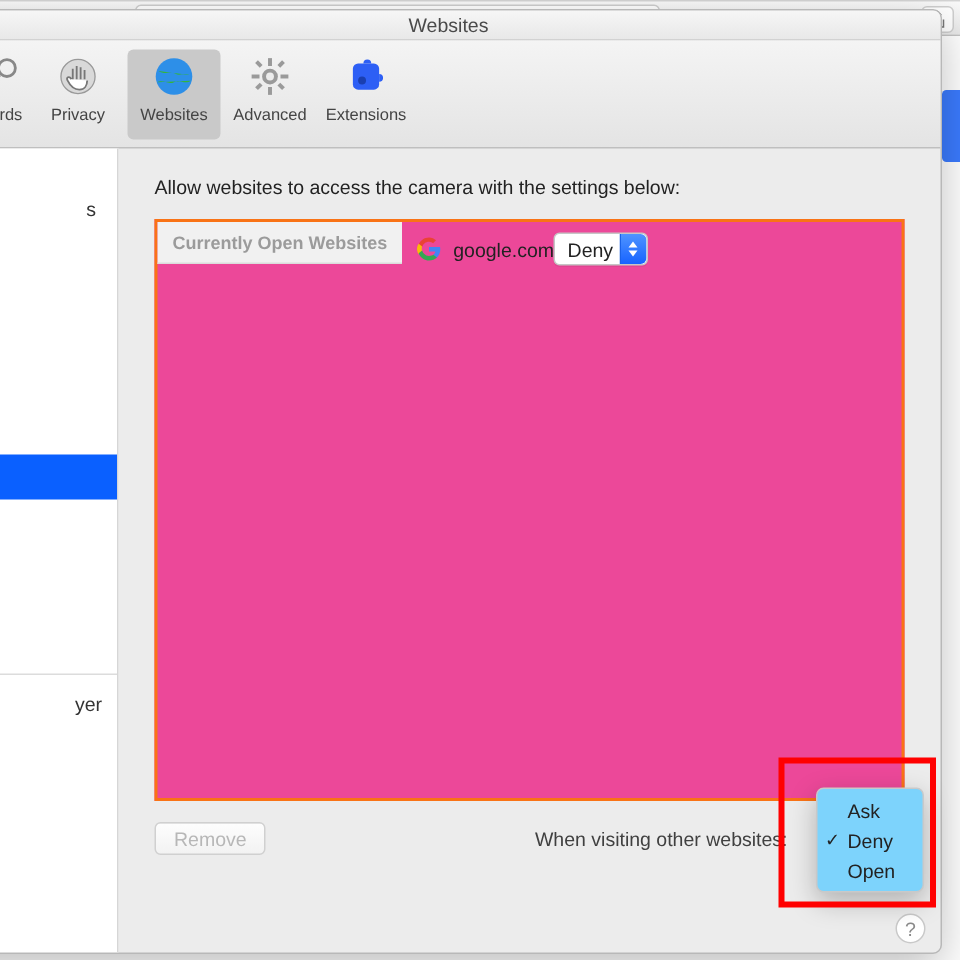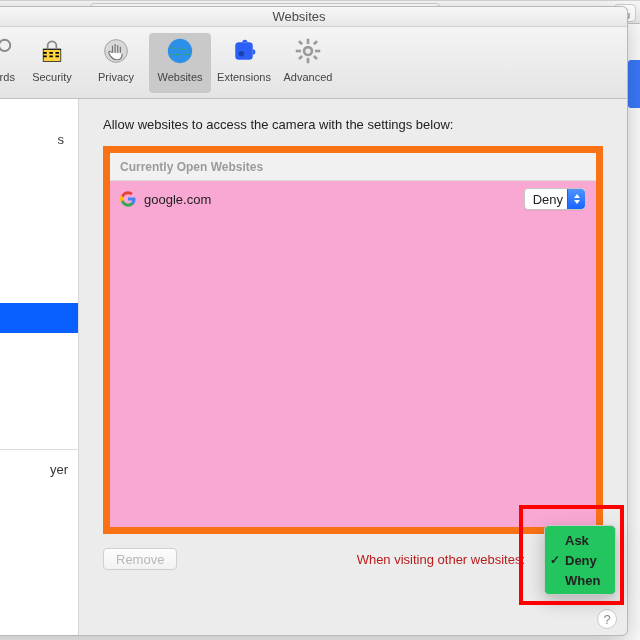--- a/index.html
+++ b/index.html
@@ -15,35 +15,35 @@
   .tool.selected { background: #c9c9c9; }
   .tool .lbl { text-align: center; line-height: 12px; }
   .icon-slot { width: 32px; height: 32px; display: flex; align-items: center; justify-content: center; }
   .content { position: absolute; top: 92px; left: 0; right: 0; bottom: 0; display: flex; }
   .sidebar { width: 108px; background: #fff; border-right: 1px solid #d6d6d6; display: flex; flex-direction: column; }
   .side-row { height: 28px; display: flex; align-items: center; padding-left: 6px; font-size: 13px; color: #333; border-bottom: 0; }
   .side-row.sel { background: #0a60ff; color: #fff; height: 30px; }
   .side-row.divider-above { border-top: 1px solid #dcdcdc; margin-top: 6px; padding-top: 6px; height: 34px; }
   .main { flex: 1; padding: 18px 24px 18px 24px; position: relative; }
   .main-heading { font-size: 13px; color: #222; margin-bottom: 14px; }
-  .list-frame { border: 7px solid #f97316; background: #f9a8d4; height: 388px; display: flex; flex-direction: column; }
+  .list-frame { border: 2px solid #f97316; background: #ec4899; height: 388px; display: flex; }
   .list-header { height: 28px; background: #f1f1f1; border-bottom: 1px solid #dcdcdc; display: flex; align-items: center; padding: 0 10px; font-size: 12px; font-weight: 600; color: #9b9b9b; }
   .list-row { height: 36px; display: flex; align-items: center; padding: 0 10px; font-size: 13px; color: #222; }
   .list-row .favicon { width: 16px; height: 16px; margin-right: 8px; }
   .list-row .site { flex: 1; }
   .mac-select { position: relative; height: 22px; border: 1px solid #c6c6c6; border-radius: 4px; background: #fff; font-size: 13px; display: inline-flex; align-items: center; padding: 0 22px 0 8px; color: #222; box-shadow: 0 1px 0 rgba(0,0,0,.05); }
   .mac-select .stepper { position: absolute; right: 0; top: 0; bottom: 0; width: 18px; background: linear-gradient(#4f94ff,#1763ff); border-left: 1px solid #1a62e8; border-radius: 0 4px 4px 0; display: flex; flex-direction: column; align-items: center; justify-content: center; }
   .mac-select .stepper::before, .mac-select .stepper::after { content:""; width:0;height:0;border-left:3px solid transparent;border-right:3px solid transparent; }
   .mac-select .stepper::before { border-bottom:4px solid #fff; margin-bottom:2px; }
   .mac-select .stepper::after { border-top:4px solid #fff; }
   .bottom-row { display: flex; align-items: center; margin-top: 14px; }
   .remove-btn { height: 22px; padding: 0 12px; border: 1px solid #d0d0d0; border-radius: 4px; background: linear-gradient(#fdfdfd,#f2f2f2); font-size: 13px; color: #b7b7b7; text-align: center; }
   .bottom-row .spacer { flex: 1; }
-  .other-label { font-size: 13px; color: #b91c1c; margin-right: 8px; }
-  .dropdown-menu { position: absolute; width: 72px; background: #22c55e; border: 1px solid #c9c9c9; border-radius: 5px; box-shadow: 0 6px 18px rgba(0,0,0,.25); padding: 4px 0; z-index: 50; font-weight: bold; }
+  .other-label { font-size: 13px; color: #404040; margin-right: 8px; }
+  .dropdown-menu { position: absolute; width: 72px; background: #7dd3fc; border: 1px solid #c9c9c9; border-radius: 5px; box-shadow: 0 6px 18px rgba(0,0,0,.25); padding: 4px 0; z-index: 50; }
   .dropdown-menu .mi { height: 20px; display: flex; align-items: center; padding: 0 10px 0 20px; font-size: 13px; color: #222; position: relative; }
   .dropdown-menu .mi.checked::before { content: "✓"; position: absolute; left: 5px; font-size: 12px; }
   .red-annot { position: absolute; border: 4px solid #ff0000; pointer-events: none; z-index: 60; }
   .help-dot { position: absolute; right: 10px; bottom: 6px; width: 20px; height: 20px; border: 1px solid #c9c9c9; border-radius: 50%; display: flex; align-items: center; justify-content: center; font-size: 13px; color: #8a8a8a; background: #fff; }
   .right-strip { position: absolute; right: 0; top: 60px; width: 12px; height: 48px; background: #3b7bff; border-radius: 3px 0 0 3px; }
   .tool-partial { width: 40px !important; }
 </style>
 </head>
 <body>
 <div class="canvas">
@@ -77,55 +77,34 @@
                 <circle cx="22" cy="10" r="6"></circle>
                 <path d="M17 15L5 27v0h4v-4h4v-4"></path>
               </g>
             </svg>
         </span>
         <span class="lbl" style="margin-left:-22px">Passwords</span>
       </div>
       <div class="tool">
         <span class="icon-slot">
           <svg width="28" height="28" viewBox="0 0 32 32">
-              <rect x="6" y="14" width="20" height="14" fill="#ffd23f" stroke="#333"></rect>
-              <path d="M6 14l20 0" stroke="#000"></path>
-              <path d="M6 18h20M6 22h20" stroke="#000" stroke-width="2" stroke-dasharray="4 3"></path>
-              <path d="M11 14v-4a5 5 0 0110 0v4" fill="none" stroke="#888" stroke-width="2"></path>
-            </svg>
-        </span>
-        <span class="lbl">Security</span>
-      </div>
-      <div class="tool">
-        <span class="icon-slot">
-          <svg width="28" height="28" viewBox="0 0 32 32">
               <circle cx="16" cy="16" r="13" fill="#d9d9d9" stroke="#999"></circle>
               <path d="M12 10v8M15 8v10M18 9v9M21 11v7M11 18c-2-3-4-1-3 1 2 4 5 7 9 7 4 0 6-3 6-7" fill="#fff" stroke="#777" stroke-width="1.4"></path>
             </svg>
         </span>
         <span class="lbl">Privacy</span>
       </div>
       <div class="tool selected">
         <span class="icon-slot">
           <svg width="30" height="30" viewBox="0 0 32 32">
               <circle cx="16" cy="16" r="13" fill="#2d8fe8"></circle>
               <path d="M5 12c4 3 9 0 12 2s6-1 10 1M4 20c4-2 8 2 12 0s8 2 12-1" fill="#35b53b"></path>
             </svg>
         </span>
         <span class="lbl">Websites</span>
-      </div>
-      <div class="tool">
-        <span class="icon-slot">
-          <svg width="28" height="28" viewBox="0 0 32 32">
-              <rect x="6" y="6" width="20" height="20" rx="4" fill="#2d5ff5"></rect>
-              <path d="M14 6a3 3 0 016 0M26 14a3 3 0 010 6" fill="#2d5ff5"></path>
-              <circle cx="13" cy="19" r="3" fill="#1a3fb0"></circle>
-            </svg>
-        </span>
-        <span class="lbl">Extensions</span>
       </div>
       <div class="tool">
         <span class="icon-slot">
           <svg width="28" height="28" viewBox="0 0 32 32">
               <g fill="#9a9a9a">
                 <circle cx="16" cy="16" r="6"></circle>
                 <g>
                   <rect x="14.5" y="2" width="3" height="6"></rect>
                   <rect x="14.5" y="24" width="3" height="6"></rect>
                   <rect x="2" y="14.5" width="6" height="3"></rect>
@@ -133,20 +112,30 @@
                   <rect x="5" y="5" width="5" height="3" transform="rotate(45 7.5 6.5)"></rect>
                   <rect x="22" y="22" width="5" height="3" transform="rotate(45 24.5 23.5)"></rect>
                   <rect x="22" y="5" width="5" height="3" transform="rotate(-45 24.5 6.5)"></rect>
                   <rect x="5" y="22" width="5" height="3" transform="rotate(-45 7.5 23.5)"></rect>
                 </g>
                 <circle cx="16" cy="16" r="3" fill="#ececec"></circle>
               </g>
             </svg>
         </span>
         <span class="lbl">Advanced</span>
+      </div>
+      <div class="tool">
+        <span class="icon-slot">
+          <svg width="28" height="28" viewBox="0 0 32 32">
+              <rect x="6" y="6" width="20" height="20" rx="4" fill="#2d5ff5"></rect>
+              <path d="M14 6a3 3 0 016 0M26 14a3 3 0 010 6" fill="#2d5ff5"></path>
+              <circle cx="13" cy="19" r="3" fill="#1a3fb0"></circle>
+            </svg>
+        </span>
+        <span class="lbl">Extensions</span>
       </div>
     </div>
 
     <div class="content">
       <div class="sidebar">
         <div style="height:26px"></div>
         <div class="side-row" style="justify-content:flex-end; padding-right:14px;">
             <span>s</span>
           </div>
         <div style="height:150px"></div>
@@ -197,19 +186,19 @@
   </div>
 
   <div class="dropdown-menu" style="left:544px; top:525px;">
     <div class="mi">
         <span>Ask</span>
       </div>
     <div class="mi checked">
         <span>Deny</span>
       </div>
     <div class="mi">
-        <span>When</span>
+        <span>Open</span>
       </div>
   </div>
 
   <div class="red-annot" style="left:519px; top:505px; width:105px; height:100px;"></div>
 
 </div>
 
 </body></html>

